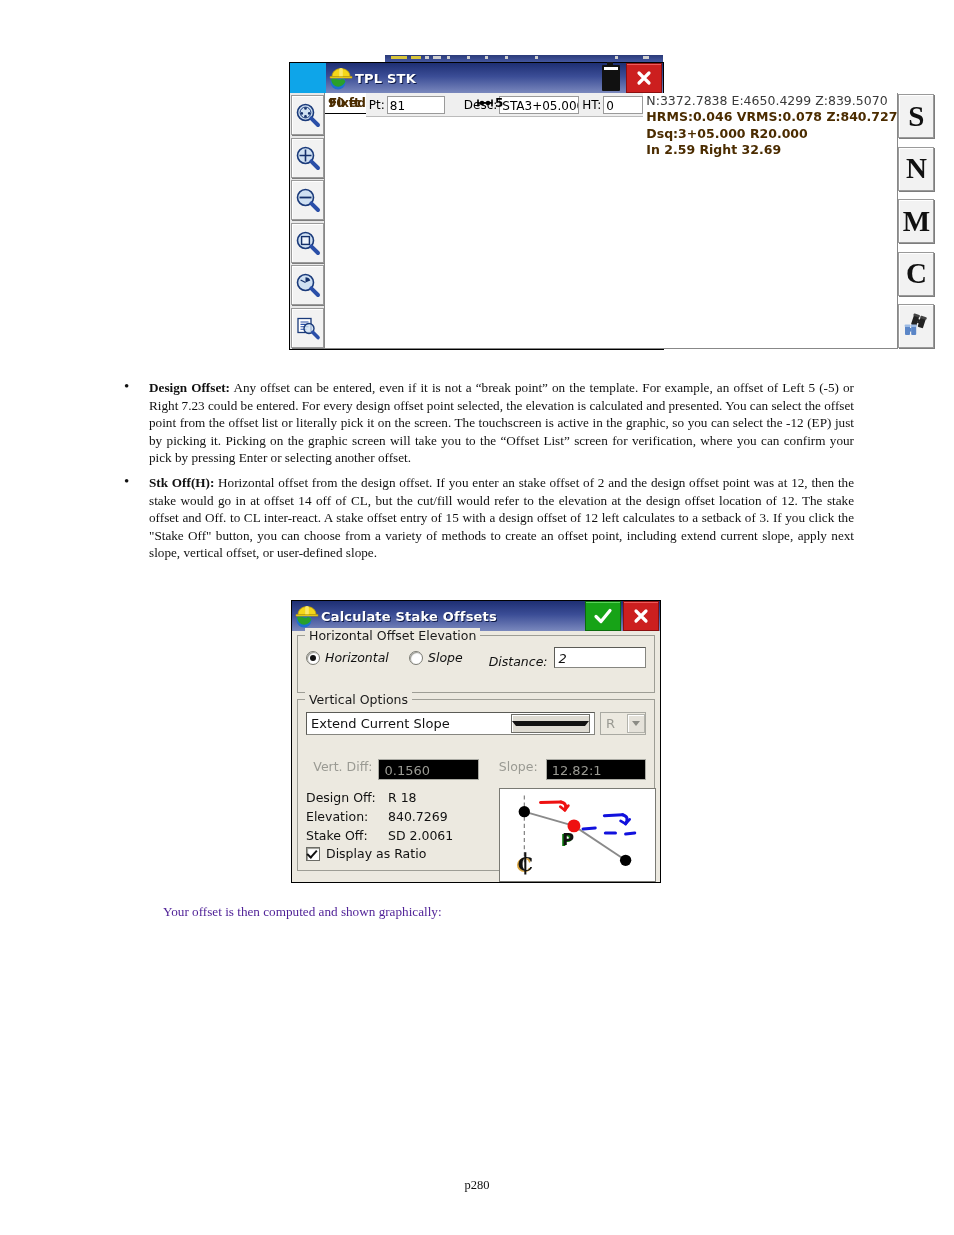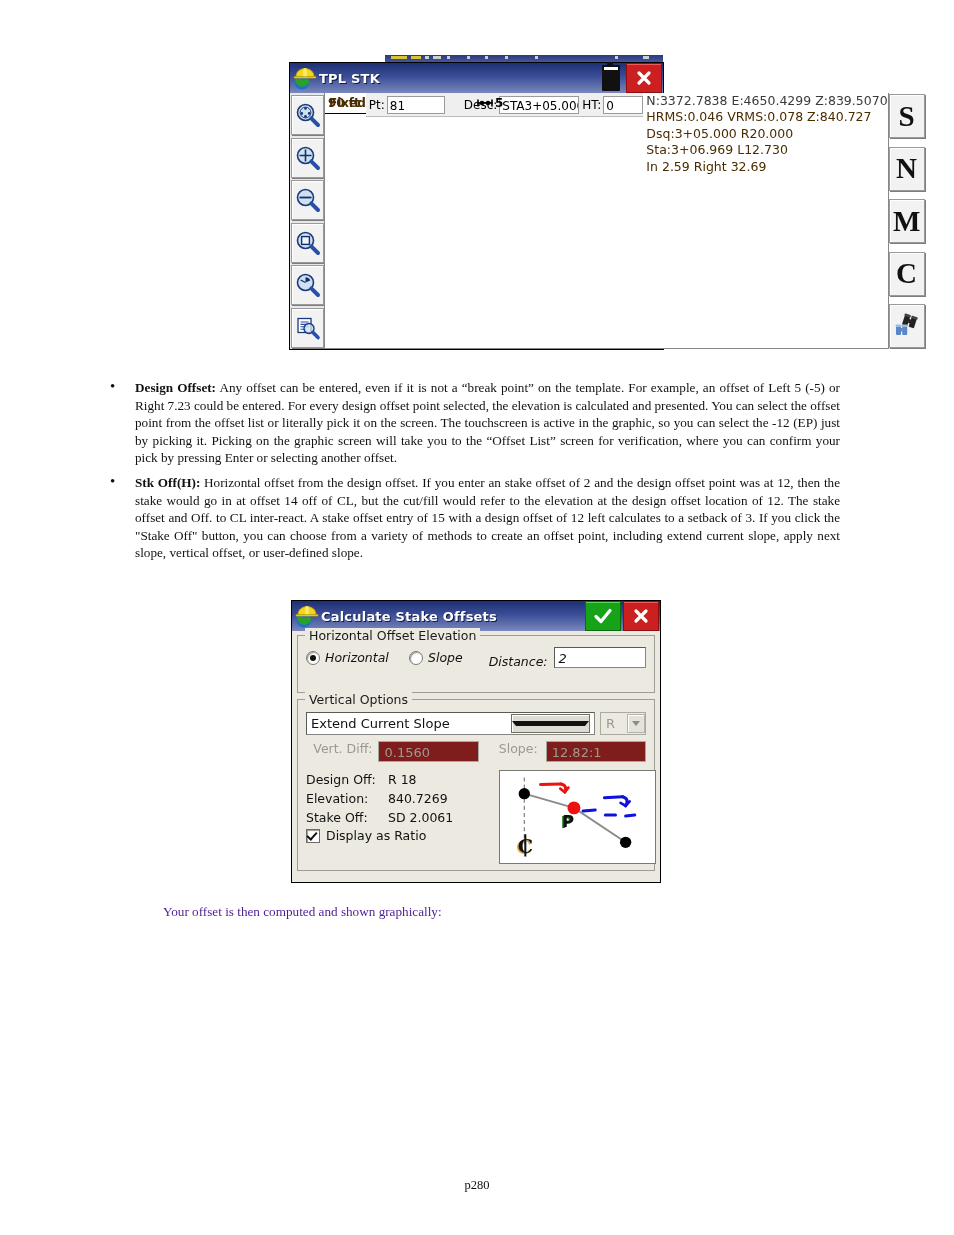--- a/index.html
+++ b/index.html
@@ -8,22 +8,23 @@
     font-family:"Liberation Serif", serif;
     position:relative;overflow:hidden;
   }
 
   
   .page{position:relative;width:954px;height:1235px;}
 
   
   .shot1{
     position:absolute;left:289px;top:62px;width:375px;height:288px;
-    background:#f97316;border:1px solid #000;box-sizing:border-box;
+    background:#0ea5e9;border:1px solid #000;box-sizing:border-box;
     font-family:"DejaVu Sans", sans-serif;
+    padding-left:36px;
   }
   .sliver{
     position:absolute;left:385px;top:55px;width:278px;height:7px;
     background:#3b4b86;
     background:linear-gradient(to bottom,#2a3a78 0%,#4457a0 100%);
     overflow:hidden;
   }
   .sliver i{position:absolute;top:1px;height:3px;background:#d8c43a;display:block;}
 
   .titlebar{
@@ -92,21 +93,21 @@
   .fieldrow .lbl{padding:0 2px 0 3px;white-space:nowrap;}
   .fieldrow .inp{
     background:#fff;border:1px solid #9a9a9a;height:18px;line-height:18px;
     font-size:12px;padding:0 2px;box-sizing:border-box;overflow:hidden;white-space:nowrap;
   }
   .inp-pt{width:58px;}
   .inp-desc{width:80px;}
   .inp-ht{width:40px;}
 
   .datalines{padding:0 0 0 3px;background:#fff;flex:0 0 auto;}
-  .dl{font-size:12.5px;font-weight:normal;color:#4b2c00;line-height:16.4px;white-space:nowrap;}
+  .dl{font-size:12.5px;font-weight:bold;color:#4b2c00;line-height:16.4px;white-space:nowrap;}
   .dl.first{font-weight:normal;color:#3a3a3a;}
 
   
   .shot2{
     position:absolute;left:291px;top:600px;width:370px;height:283px;
     background:#ece9e0;border:1px solid #000;box-sizing:border-box;
     font-family:"DejaVu Sans", sans-serif;
   }
   .dlgbody{padding:4px 5px 5px 5px;box-sizing:border-box;height:253px;}
   .group{
@@ -126,21 +127,21 @@
     content:"";position:absolute;left:3px;top:3px;width:6px;height:6px;border-radius:50%;background:#111;
   }
   .radiorow .gap{width:22px;}
   .distlbl{margin-left:26px;margin-right:6px;margin-top:8px;}
   .txtbox{
     background:#fff;border:1px solid #868680;border-top-color:#5b5b56;border-left-color:#5b5b56;
     height:21px;line-height:21px;font-size:13px;padding:0 4px;box-sizing:border-box;color:#111;
   }
   .dist-input{width:100px;}
 
-  .combo{display:flex;align-items:flex-start;margin-bottom:6px;}
+  .combo{display:flex;align-items:flex-start;margin-bottom:24px;}
   .combo .cmain{
     flex:1 1 auto;background:#fff;border:1px solid #868680;border-top-color:#5b5b56;border-left-color:#5b5b56;
     height:23px;line-height:23px;font-size:13px;padding:0 4px;box-sizing:border-box;color:#111;display:flex;align-items:center;
   }
   .combo .cmain span{flex:1 1 auto;}
   .arrowbtn{
     width:18px;height:19px;background:#dedbd2;border:1px solid #6e6e68;
     box-shadow:inset 1px 1px 0 #fff;display:flex;align-items:center;justify-content:center;
     box-sizing:border-box;flex:0 0 auto;
   }
@@ -148,21 +149,21 @@
   .caret.dim{border-top-color:#8b8b85;}
   .rcombo{
     width:46px;height:23px;margin-left:5px;background:#ece9e0;border:1px solid #a9a9a2;
     display:flex;align-items:center;box-sizing:border-box;flex:0 0 auto;
   }
   .rcombo .rtxt{flex:1 1 auto;font-size:13px;color:#9a9a93;padding-left:5px;}
 
   .disrow{display:flex;align-items:flex-start;margin-bottom:8px;font-size:12.5px;color:#9a9a93;}
   .disrow .dlbl{width:76px;text-align:right;padding-right:6px;box-sizing:border-box;}
   .disbox{
-    background:#7f1d1d;border:1px solid #a9a9a2;height:21px;line-height:21px;
+    background:#000000;border:1px solid #a9a9a2;height:21px;line-height:21px;
     font-size:13px;padding:0 5px;box-sizing:border-box;color:#9a9a93;
   }
   .vd-box{width:105px;}
   .sl-box{width:105px;}
   .disrow .slbl{width:70px;text-align:right;padding-right:8px;box-sizing:border-box;}
 
   .bottomrow{display:flex;align-items:flex-start;}
   .summary{flex:0 0 auto;width:190px;}
   .srow{font-size:12.5px;color:#111;line-height:19px;white-space:nowrap;display:flex;}
   .srow .k{width:82px;}
@@ -369,21 +370,20 @@
           <span class="lbl" style="margin-left:16px">Desc:</span>
           <span class="inp inp-desc">STA3+05.000</span>
           <span class="lbl">HT:</span>
           <span class="inp inp-ht">0</span>
         </div>
 
         <div class="datalines">
           <div class="dl first">N:3372.7838    E:4650.4299    Z:839.5070</div>
           <div class="dl">HRMS:0.046 VRMS:0.078 Z:840.727</div>
           <div class="dl">Dsq:3+05.000 R20.000</div>
-          <div class="dl">Sta:3+06.969 L12.730</div>
           <div class="dl">In 2.59 Right 32.69</div>
         </div>
       </div>
 
       <div class="righttools">
         <div class="rbtn">S</div>
         <div class="rbtn">N</div>
         <div class="rbtn">M</div>
         <div class="rbtn">C</div>
         <div class="rbtn">
@@ -404,21 +404,21 @@
             </g>
           </svg>
         </div>
       </div>
 
     </div>
   </div>
 
   <div class="doc">
 
-    <ul class="bullets" style="position:absolute;left:135px;top:379px;width:705px;">
+    <ul class="bullets" style="position:absolute;left:149px;top:379px;width:705px;">
       <li class="bullet" style="margin-bottom:7px;">
         <b>Design Offset:</b><span> Any offset can be entered, even if it is not a “break point” on the template.  For example, an offset of Left 5 (-5) or Right 7.23 could be entered.  For every design offset point selected, the elevation is calculated and presented.  You can select the offset point from the offset list or literally pick it on the screen.  The touchscreen is active in the graphic, so you can select the -12 (EP) just by picking it.  Picking on the graphic screen will take you to the “Offset List” screen for verification, where you can confirm your pick by pressing Enter or selecting another offset.</span>
       </li>
       <li class="bullet">
         <b>Stk Off(H):</b><span> Horizontal offset from the design offset.  If you enter an stake offset of 2 and the design offset point was at 12, then the stake would go in at offset 14 off of CL, but the cut/fill would refer to the elevation at the design offset location of 12.  The stake offset and Off. to CL inter-react.  A stake offset entry of 15 with a design offset of 12 left calculates to a setback of 3.  If you click the "Stake Off" button, you can choose from a variety of methods to create an offset point, including extend current slope, apply next slope, vertical offset, or user-defined slope.</span>
       </li>
     </ul>
 
     <div class="para" style="position:absolute;left:163px;top:903px;">Your offset is then computed and shown graphically:</div>
   </div>

